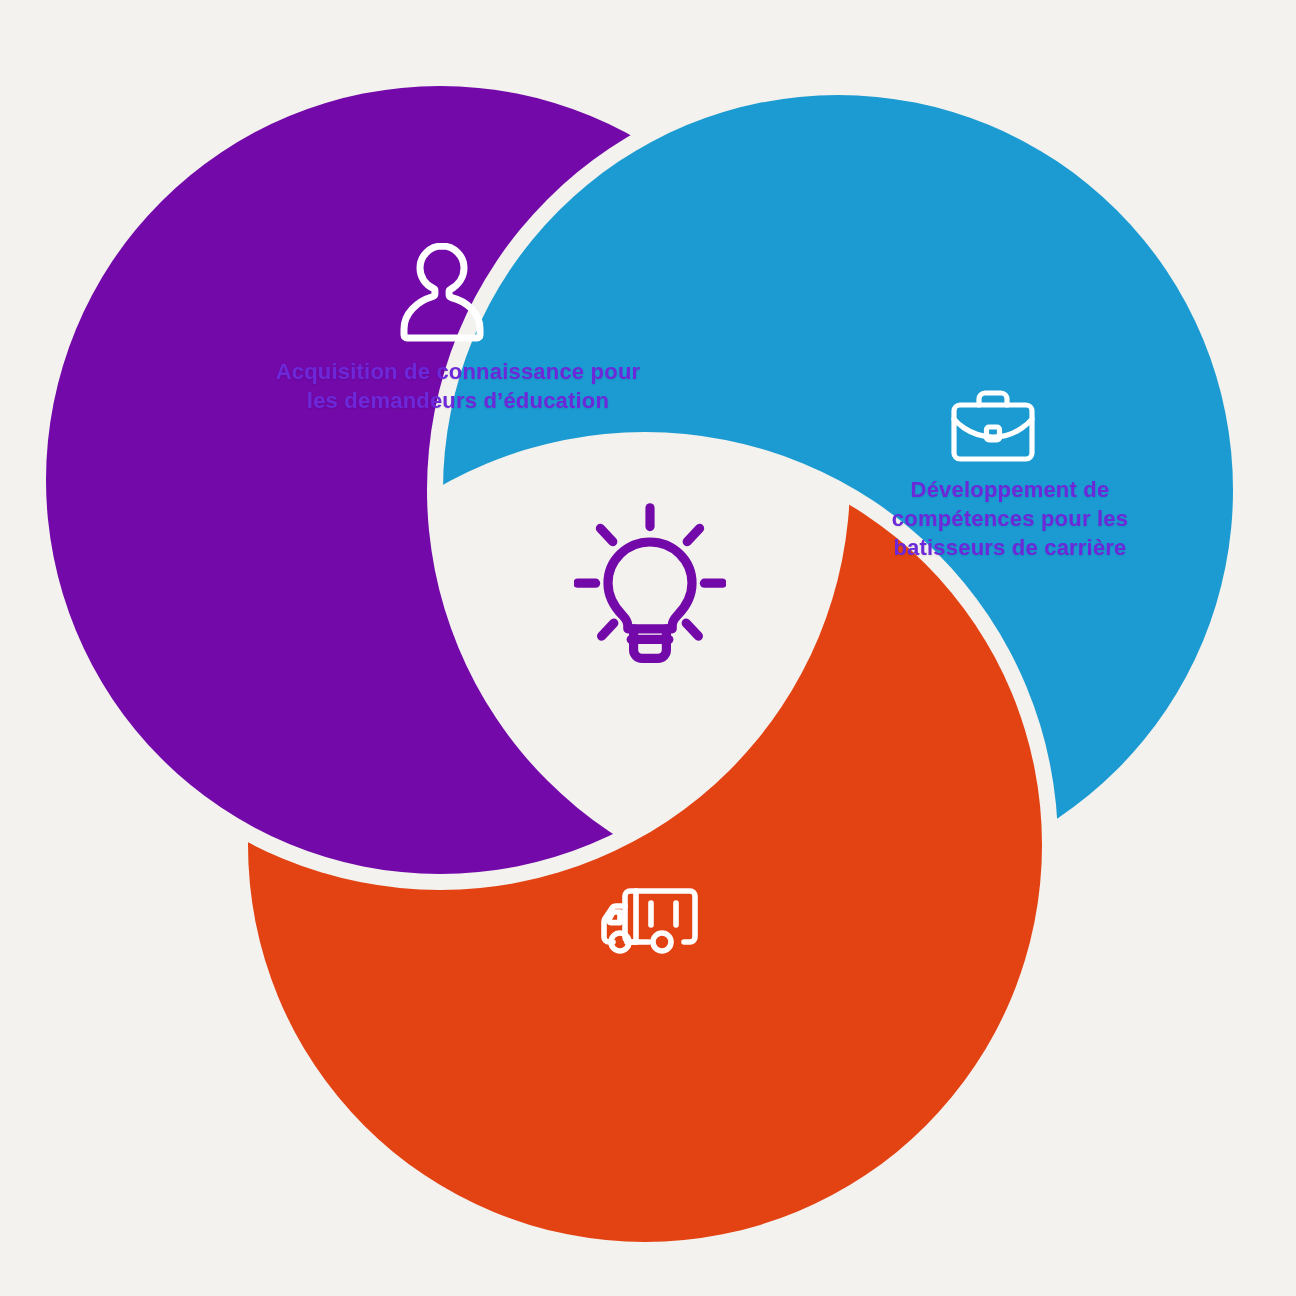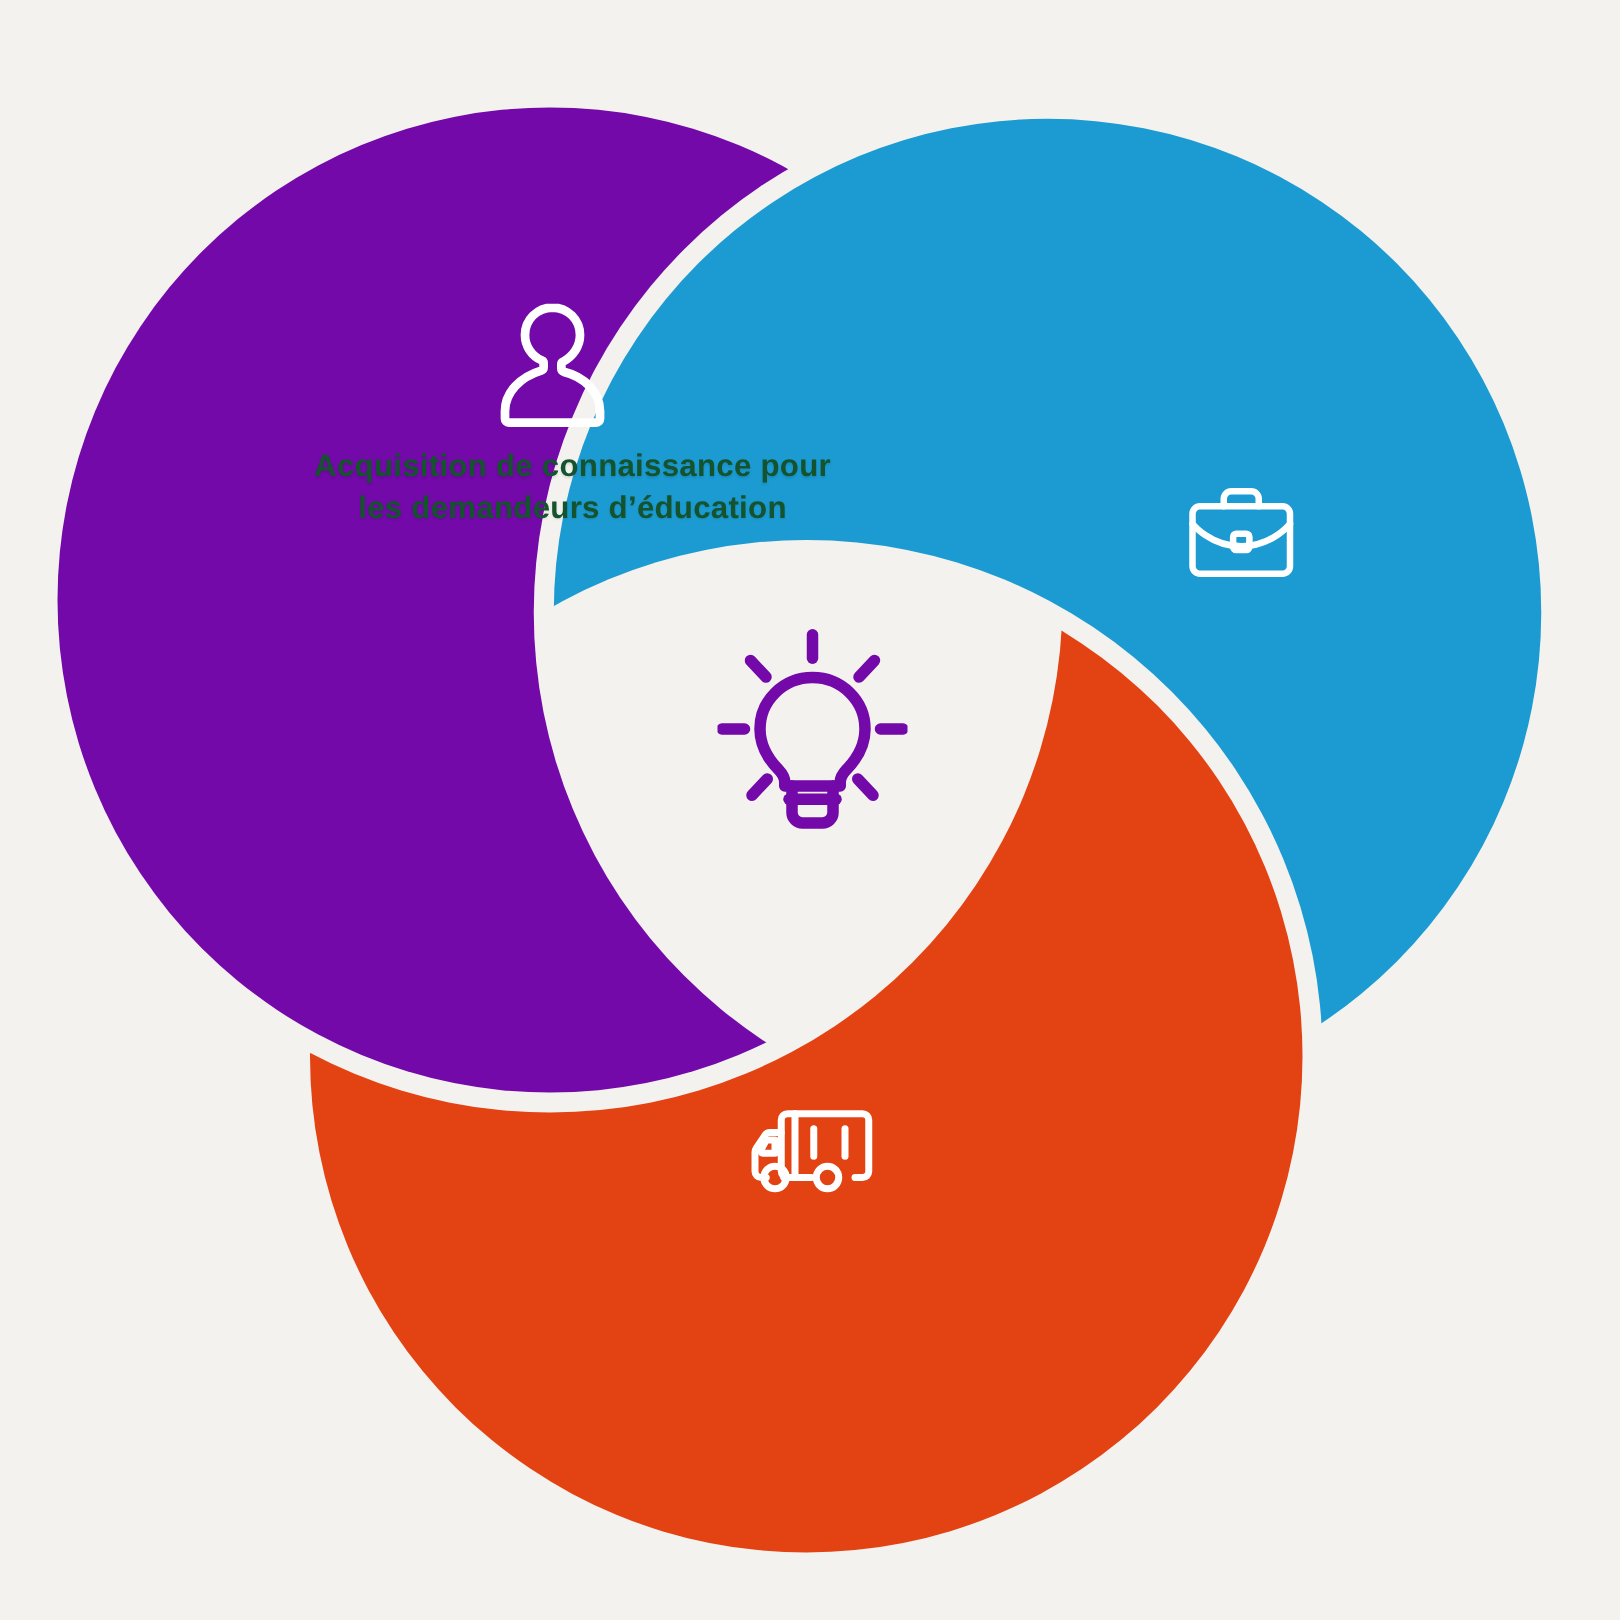--- a/index.html
+++ b/index.html
@@ -22,24 +22,24 @@
   #venn-svg {
     position: absolute;
     inset: 0;
     width: 1296px;
     height: 1296px;
     display: block;
   }
   .lobe-label {
     position: absolute;
     text-align: center;
-    color: #14532d;
+    color: #6d28d9;
     font-family: "Liberation Sans", sans-serif;
     font-weight: bold;
-    font-size: 25px;
+    font-size: 22px;
     line-height: 1.32;
     letter-spacing: 0.2px;
     white-space: pre-line;
     text-shadow: 0 1px 2px rgba(0,0,0,0.10);
   }
   #label-knowledge {
     left: 172px;
     top: 357px;
     width: 572px;
   }
@@ -159,15 +159,18 @@
       <circle cx="22" cy="56" r="9"></circle>
       <circle cx="64" cy="56" r="9"></circle>
       <path d="M53 17v22"></path>
       <path d="M78 17v22"></path>
     </g>
   </svg>
 
   <div id="label-knowledge" class="lobe-label">Acquisition de connaissance pour
 les demandeurs  d’éducation</div>
 
+  <div id="label-skills" class="lobe-label">Développement de
+compétences pour  les
+batisseurs de carrière</div>
 
 
 </div>
 
 </body></html>

